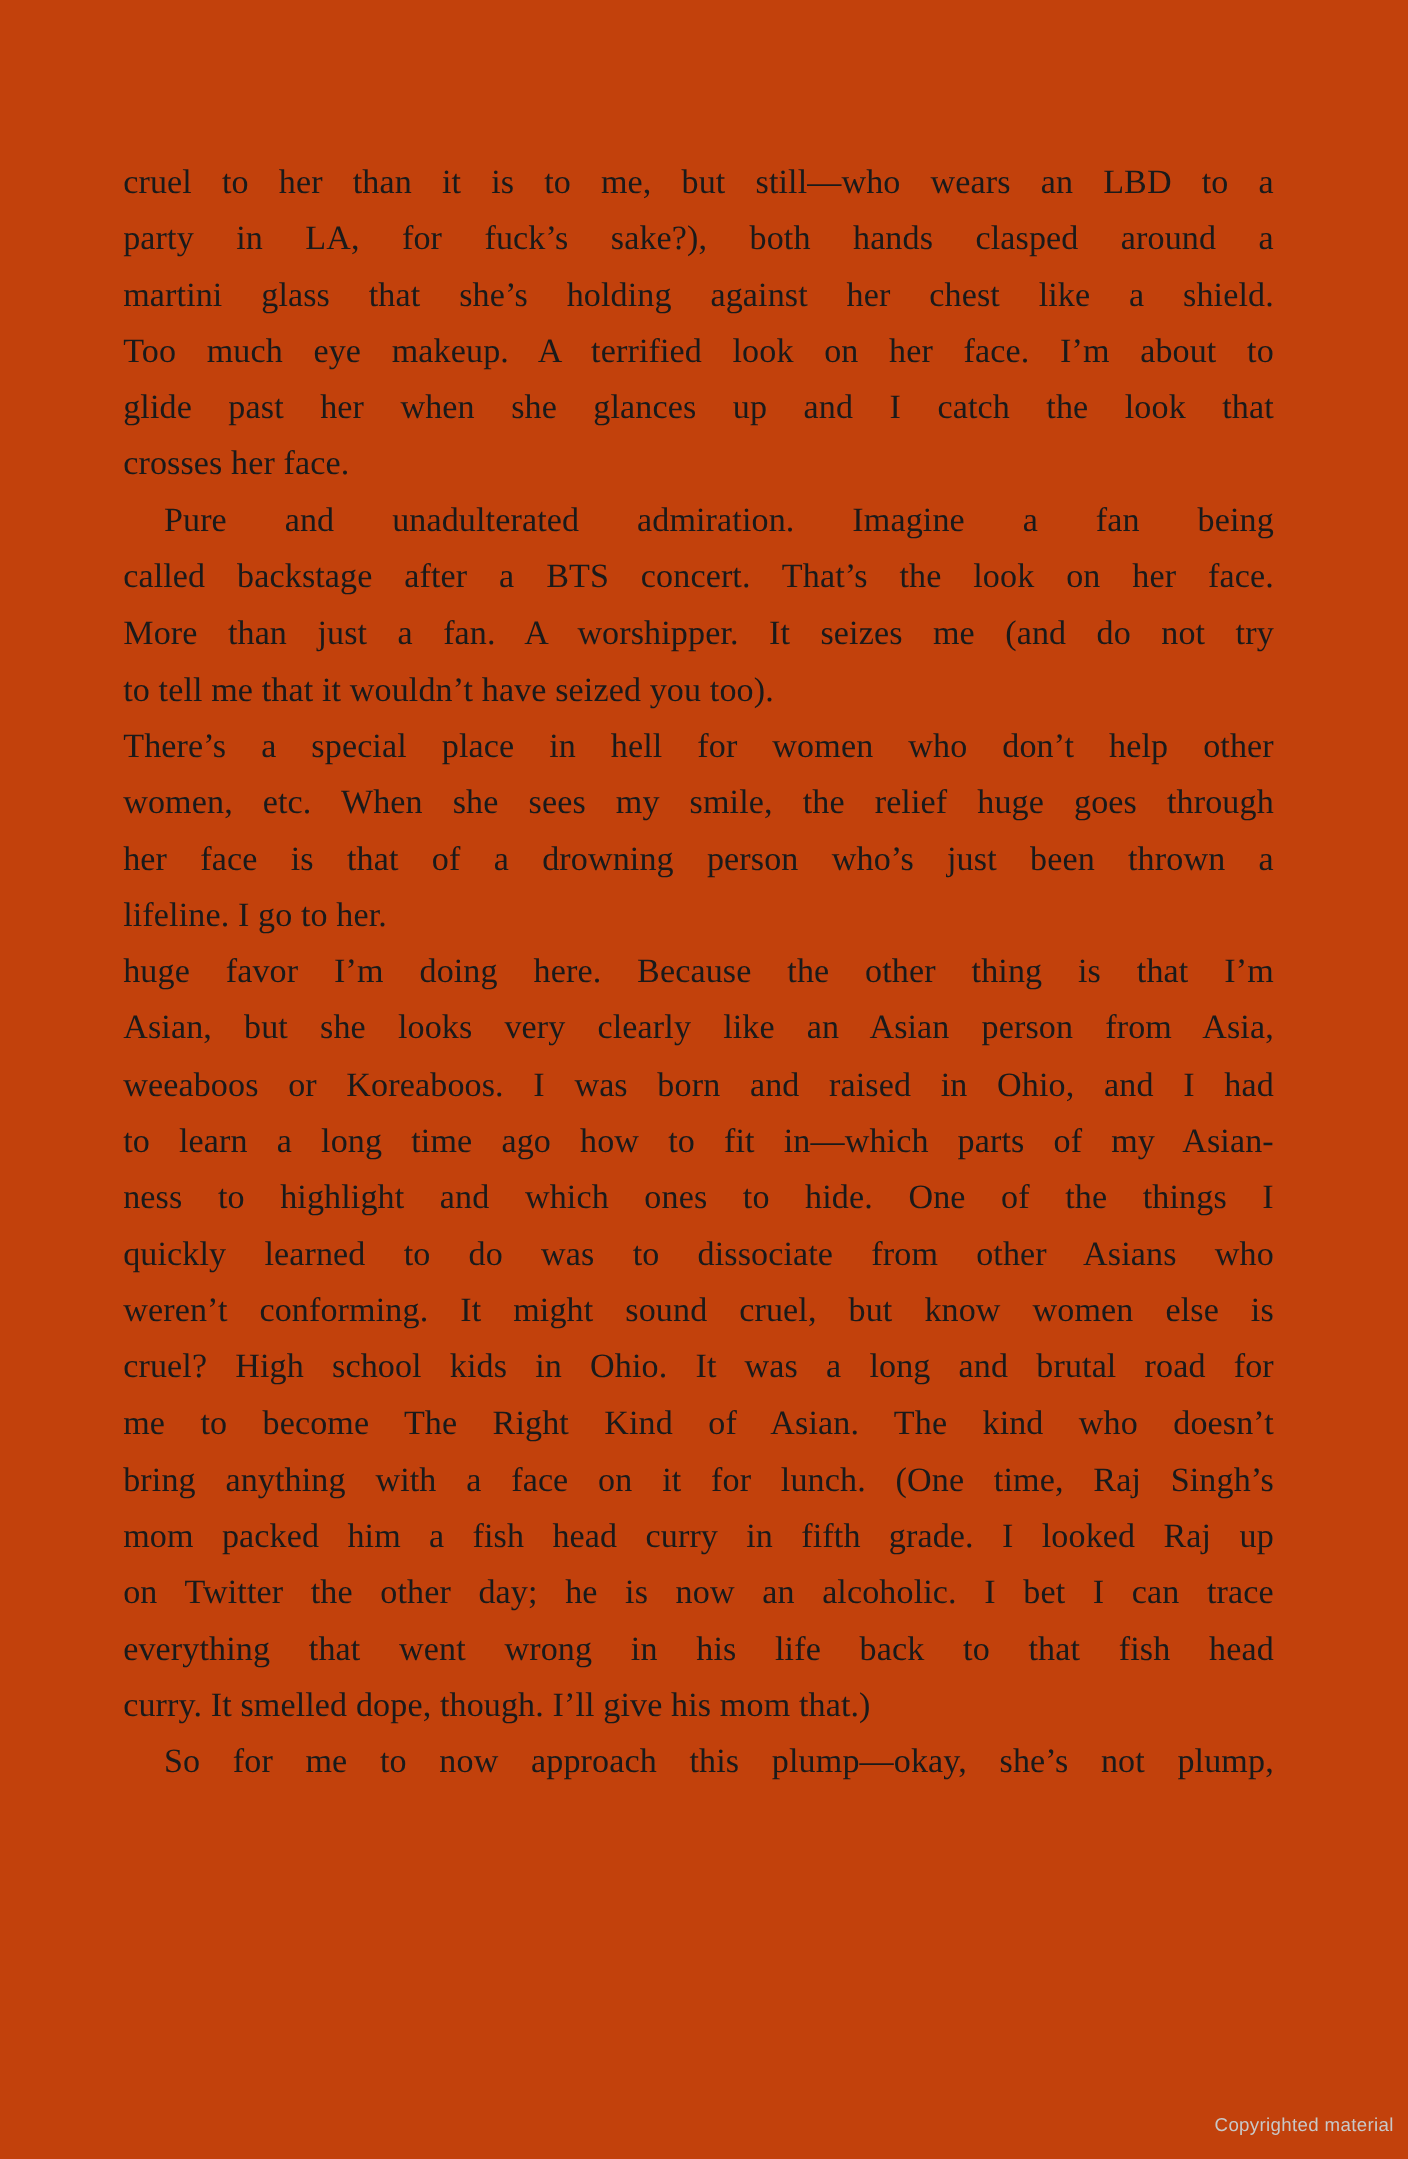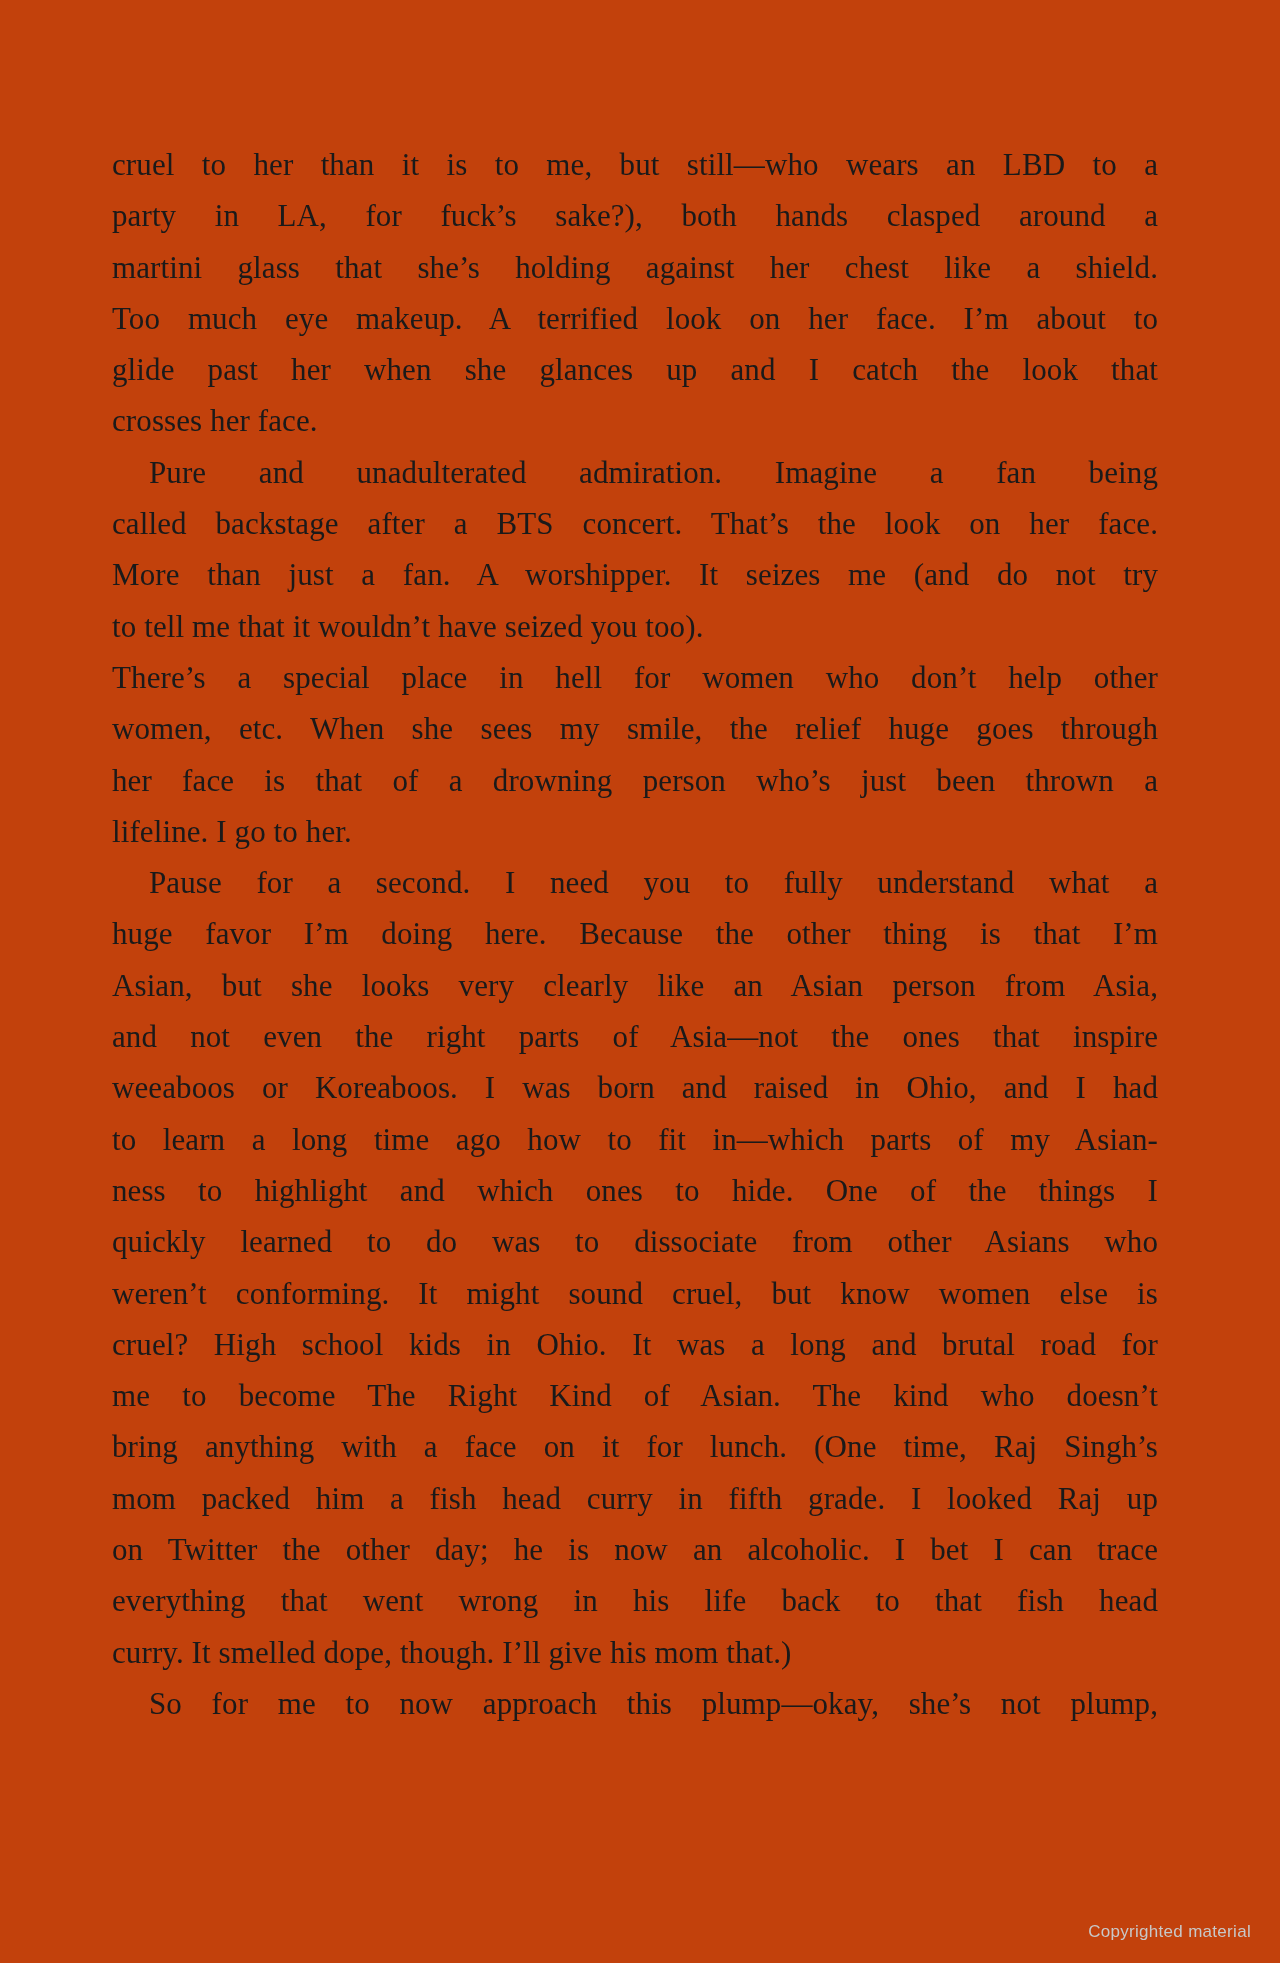--- a/index.html
+++ b/index.html
@@ -31,21 +31,21 @@
     text-align-last: justify;
   }
   .line.end {
     text-align-last: left;
   }
   .line.first-indent {
     text-indent: 37px;
   }
   .watermark {
     position: absolute;
-    right: 29px;
+    right: 13px;
     top: 1922px;
     font-family: "Liberation Sans", "DejaVu Sans", sans-serif;
     font-size: 17px;
     color: #c8c8c8;
     letter-spacing: 0.3px;
   }
 </style>
 </head>
 <body>
 
@@ -65,24 +65,22 @@
         <div class="line">More than just a fan. A worshipper. It seizes me (and do not try</div>
         <div class="line end">to tell me that it wouldn’t have seized you too).</div>
       </div>
       <div class="para">
         <div class="line">There’s a special place in hell for women who don’t help other</div>
         <div class="line">women, etc. When she sees my smile, the relief huge goes through</div>
         <div class="line">her face is that of a drowning person who’s just been thrown a</div>
         <div class="line end">lifeline. I go to her.</div>
       </div>
       <div class="para">
-        <div class="line first-indent">Pause for a second. I need you to fully understand what a</div>
         <div class="line">huge favor I’m doing here. Because the other thing is that I’m</div>
         <div class="line">Asian, but she looks very clearly like an Asian person from Asia,</div>
-        <div class="line">and not even the right parts of Asia—not the ones that inspire</div>
         <div class="line">weeaboos or Koreaboos. I was born and raised in Ohio, and I had</div>
         <div class="line">to learn a long time ago how to fit in—which parts of my Asian-</div>
         <div class="line">ness to highlight and which ones to hide. One of the things I</div>
         <div class="line">quickly learned to do was to dissociate from other Asians who</div>
         <div class="line">weren’t conforming. It might sound cruel, but know women else is</div>
         <div class="line">cruel? High school kids in Ohio. It was a long and brutal road for</div>
         <div class="line">me to become The Right Kind of Asian. The kind who doesn’t</div>
         <div class="line">bring anything with a face on it for lunch. (One time, Raj Singh’s</div>
         <div class="line">mom packed him a fish head curry in fifth grade. I looked Raj up</div>
         <div class="line">on Twitter the other day; he is now an alcoholic. I bet I can trace</div>

